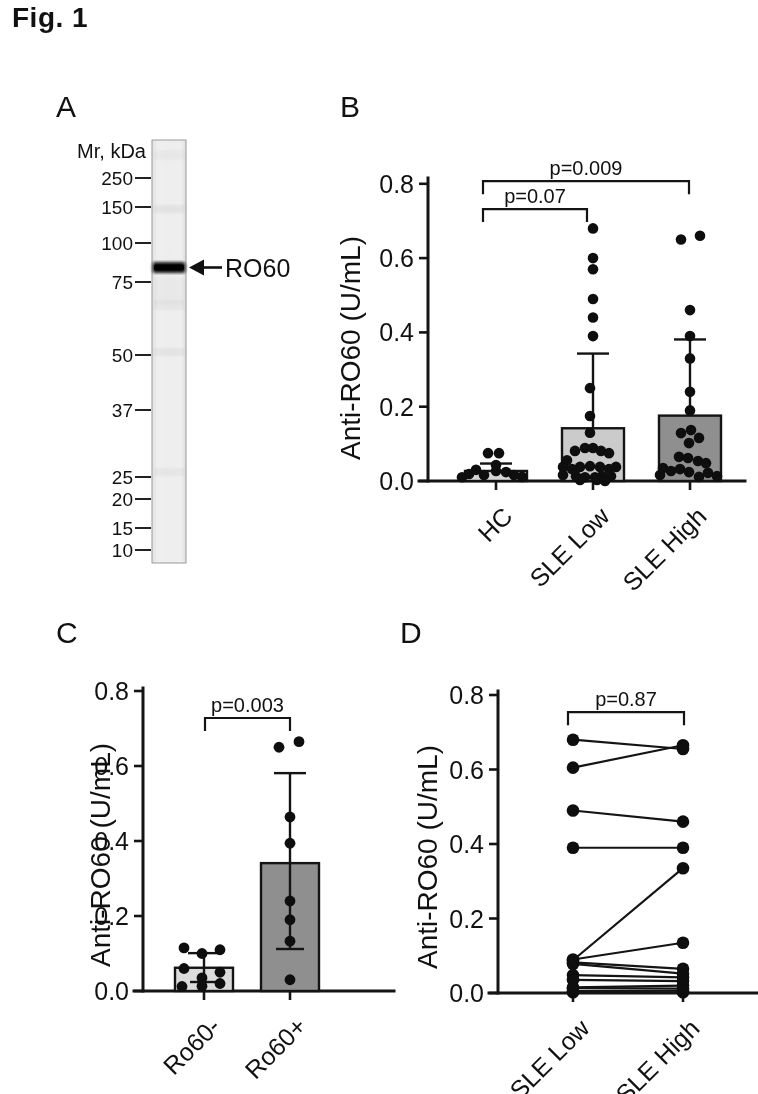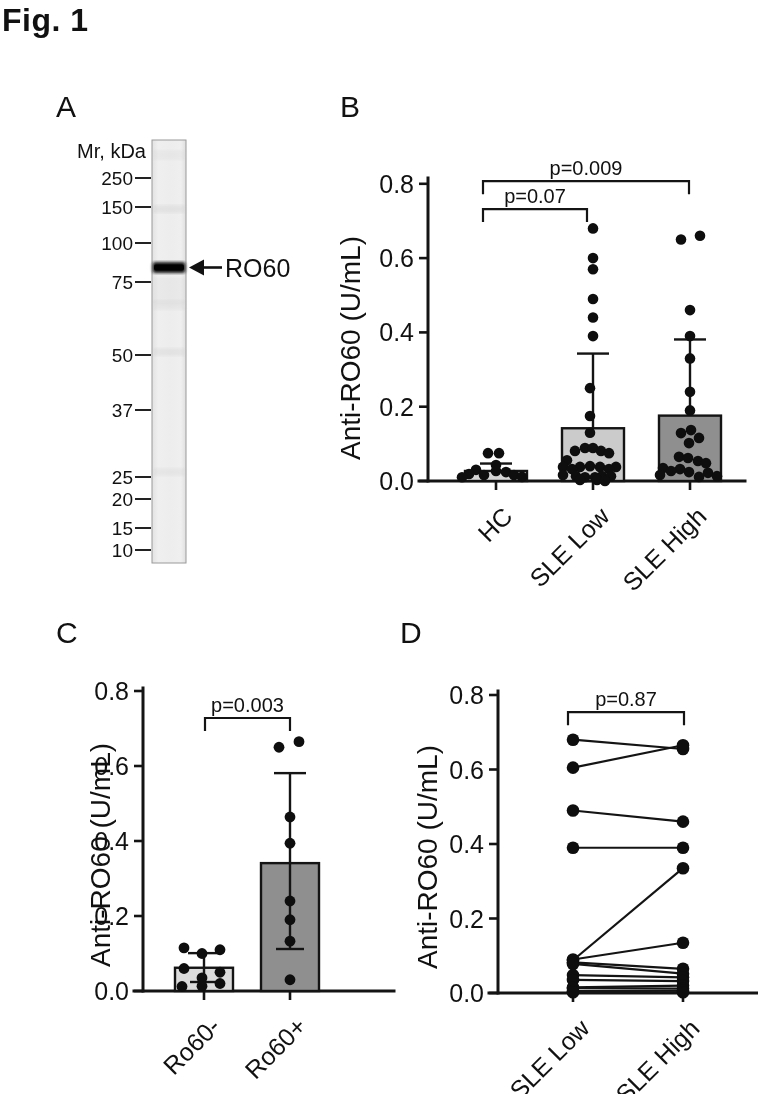--- a/index.html
+++ b/index.html
@@ -1,18 +1,18 @@
 <!DOCTYPE html>
 <html><head>
 <meta charset="utf-8">
 <style>
   html,body{margin:0;padding:0;background:#fff;}
   .page{position:relative;width:758px;height:1094px;background:#ffffff;overflow:hidden;
         font-family:"Liberation Sans",sans-serif;color:#111;}
-  .fig-title{position:absolute;left:2px;top:2px;font-size:32px;font-weight:bold;letter-spacing:0.5px;}
+  .fig-title{position:absolute;left:12px;top:2px;font-size:28px;font-weight:bold;letter-spacing:0.5px;}
   .panel-letter{position:absolute;font-size:30px;font-weight:400;color:#111;}
   #pl-a{left:56px;top:90px;}
   #pl-b{left:340px;top:90px;}
   #pl-c{left:56px;top:616px;}
   #pl-d{left:400px;top:616px;}
   svg{position:absolute;left:0;top:0;}
   svg text{font-family:"Liberation Sans",sans-serif;fill:#111;}
   .ax{stroke:#141414;stroke-width:3;stroke-linecap:square;}
   .tick{stroke:#141414;stroke-width:2.6;}
   .err{stroke:#141414;stroke-width:2.4;fill:none;}

